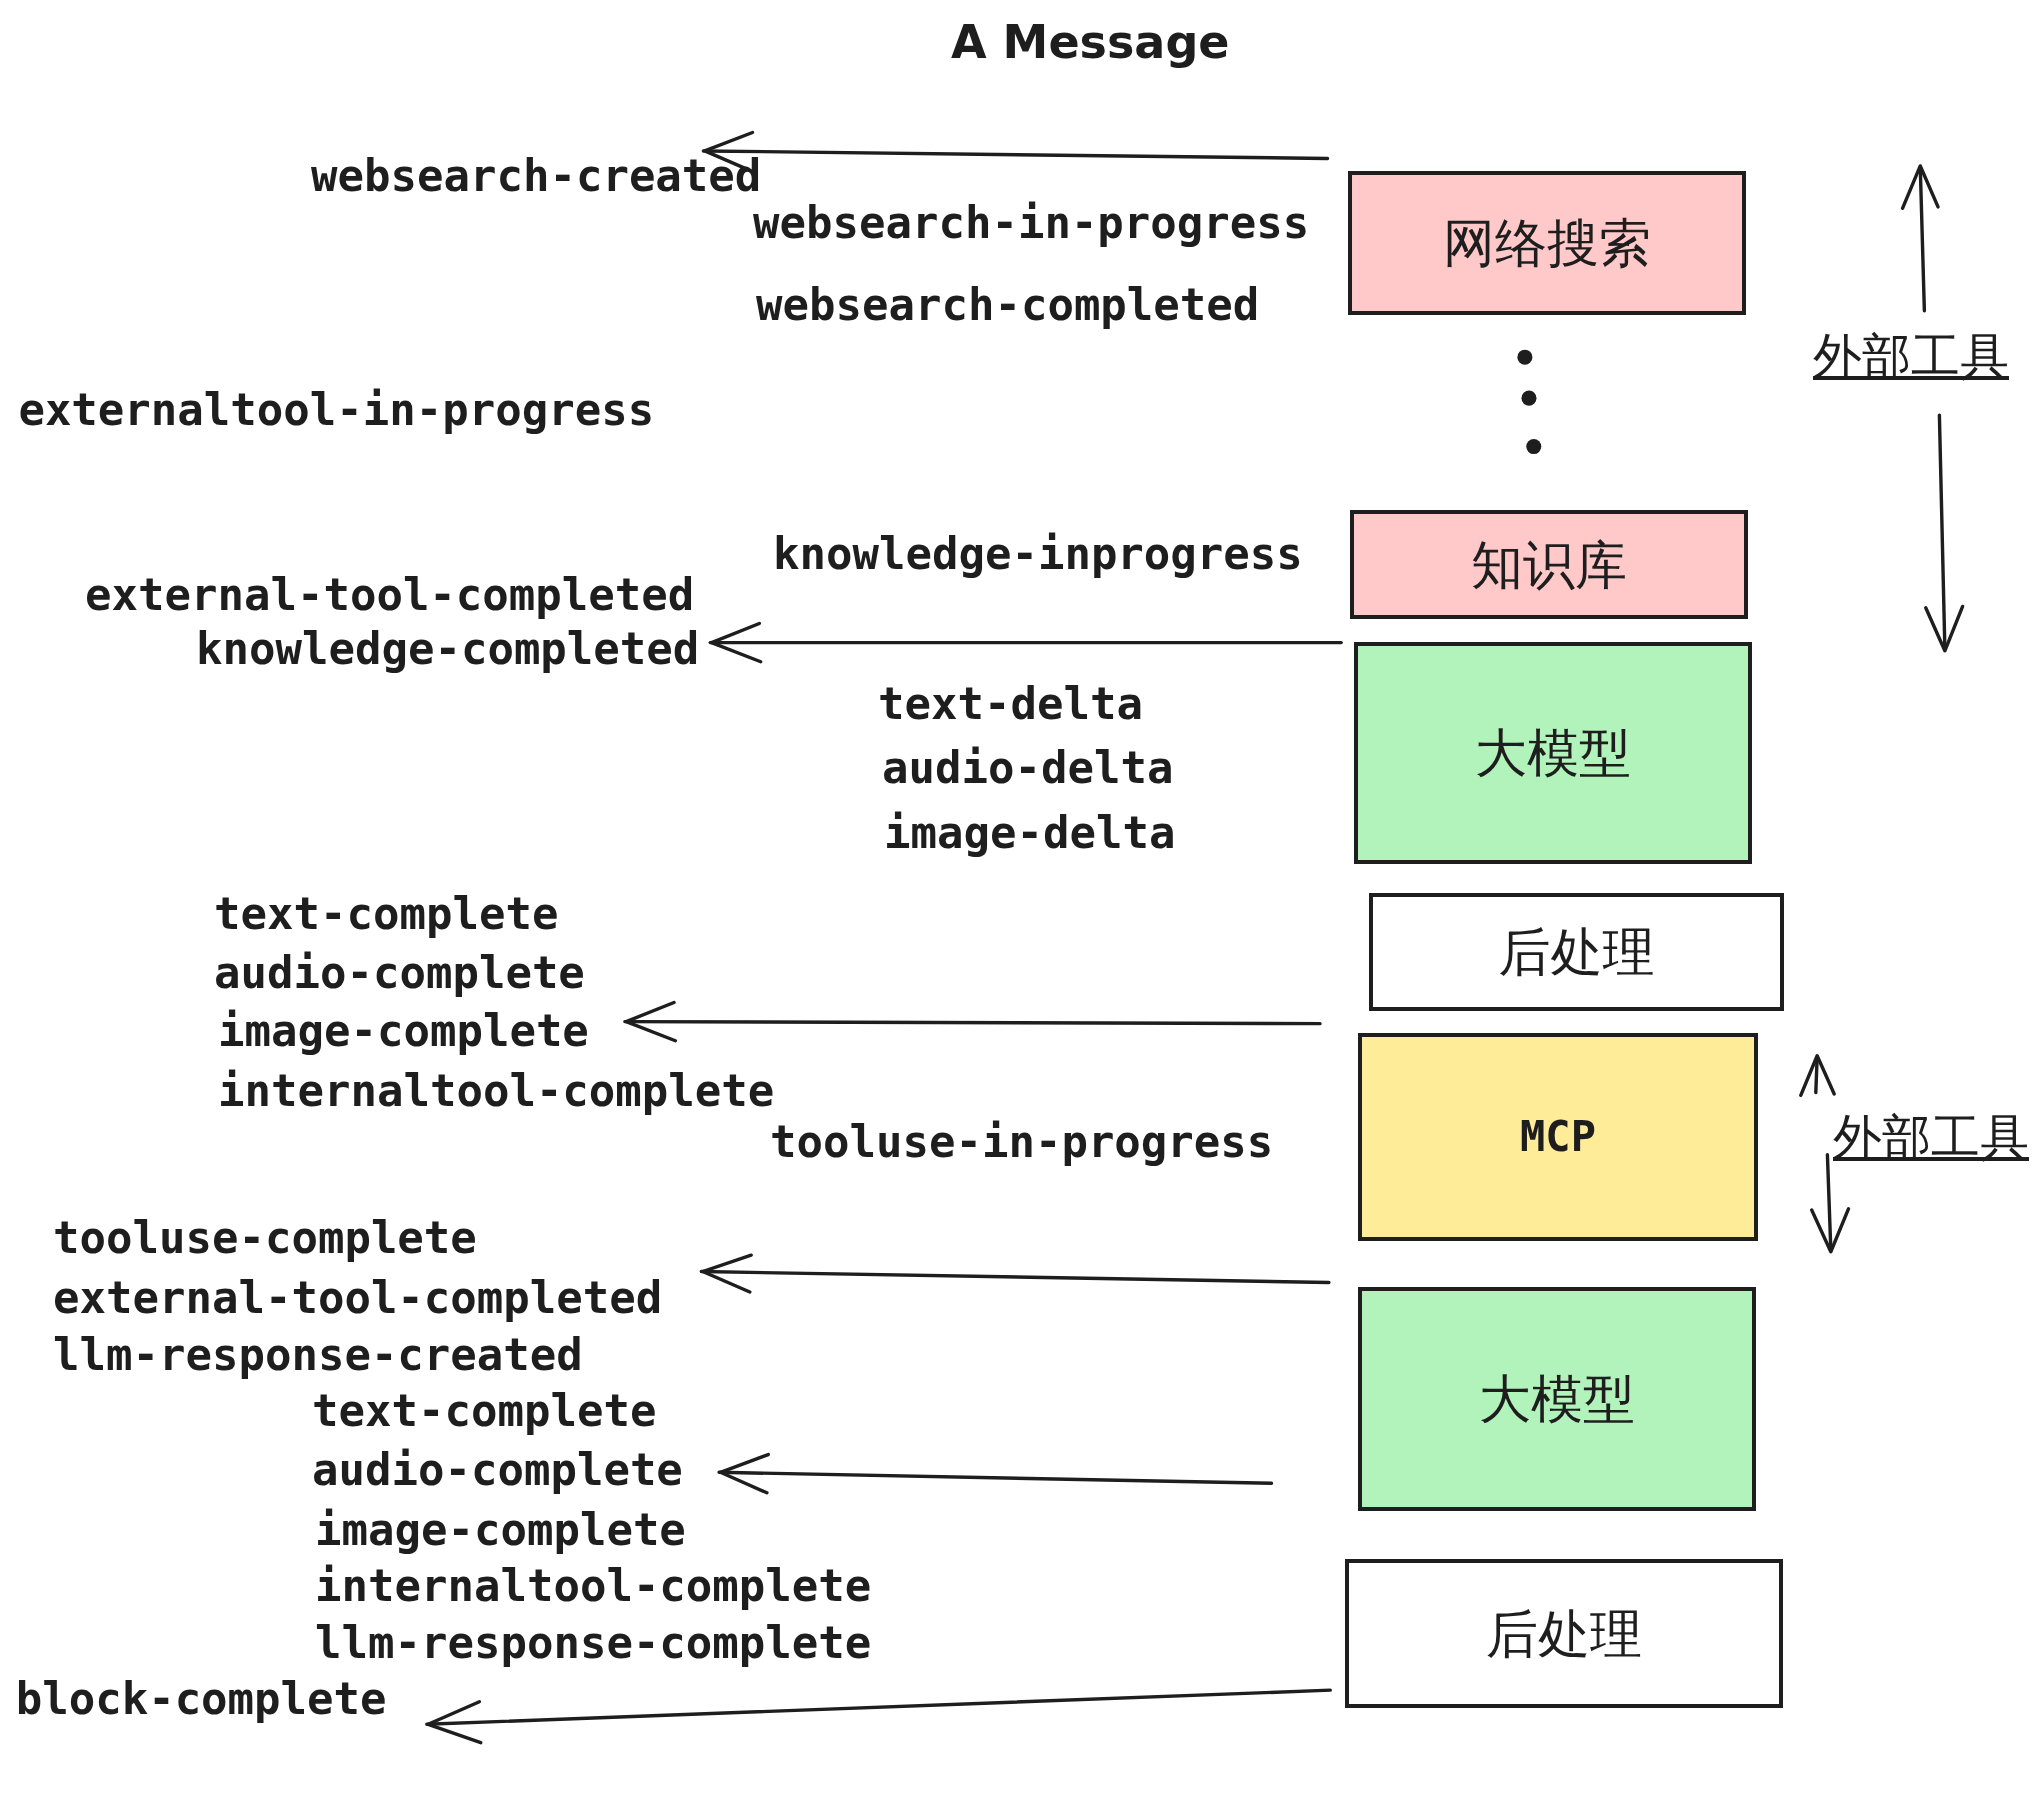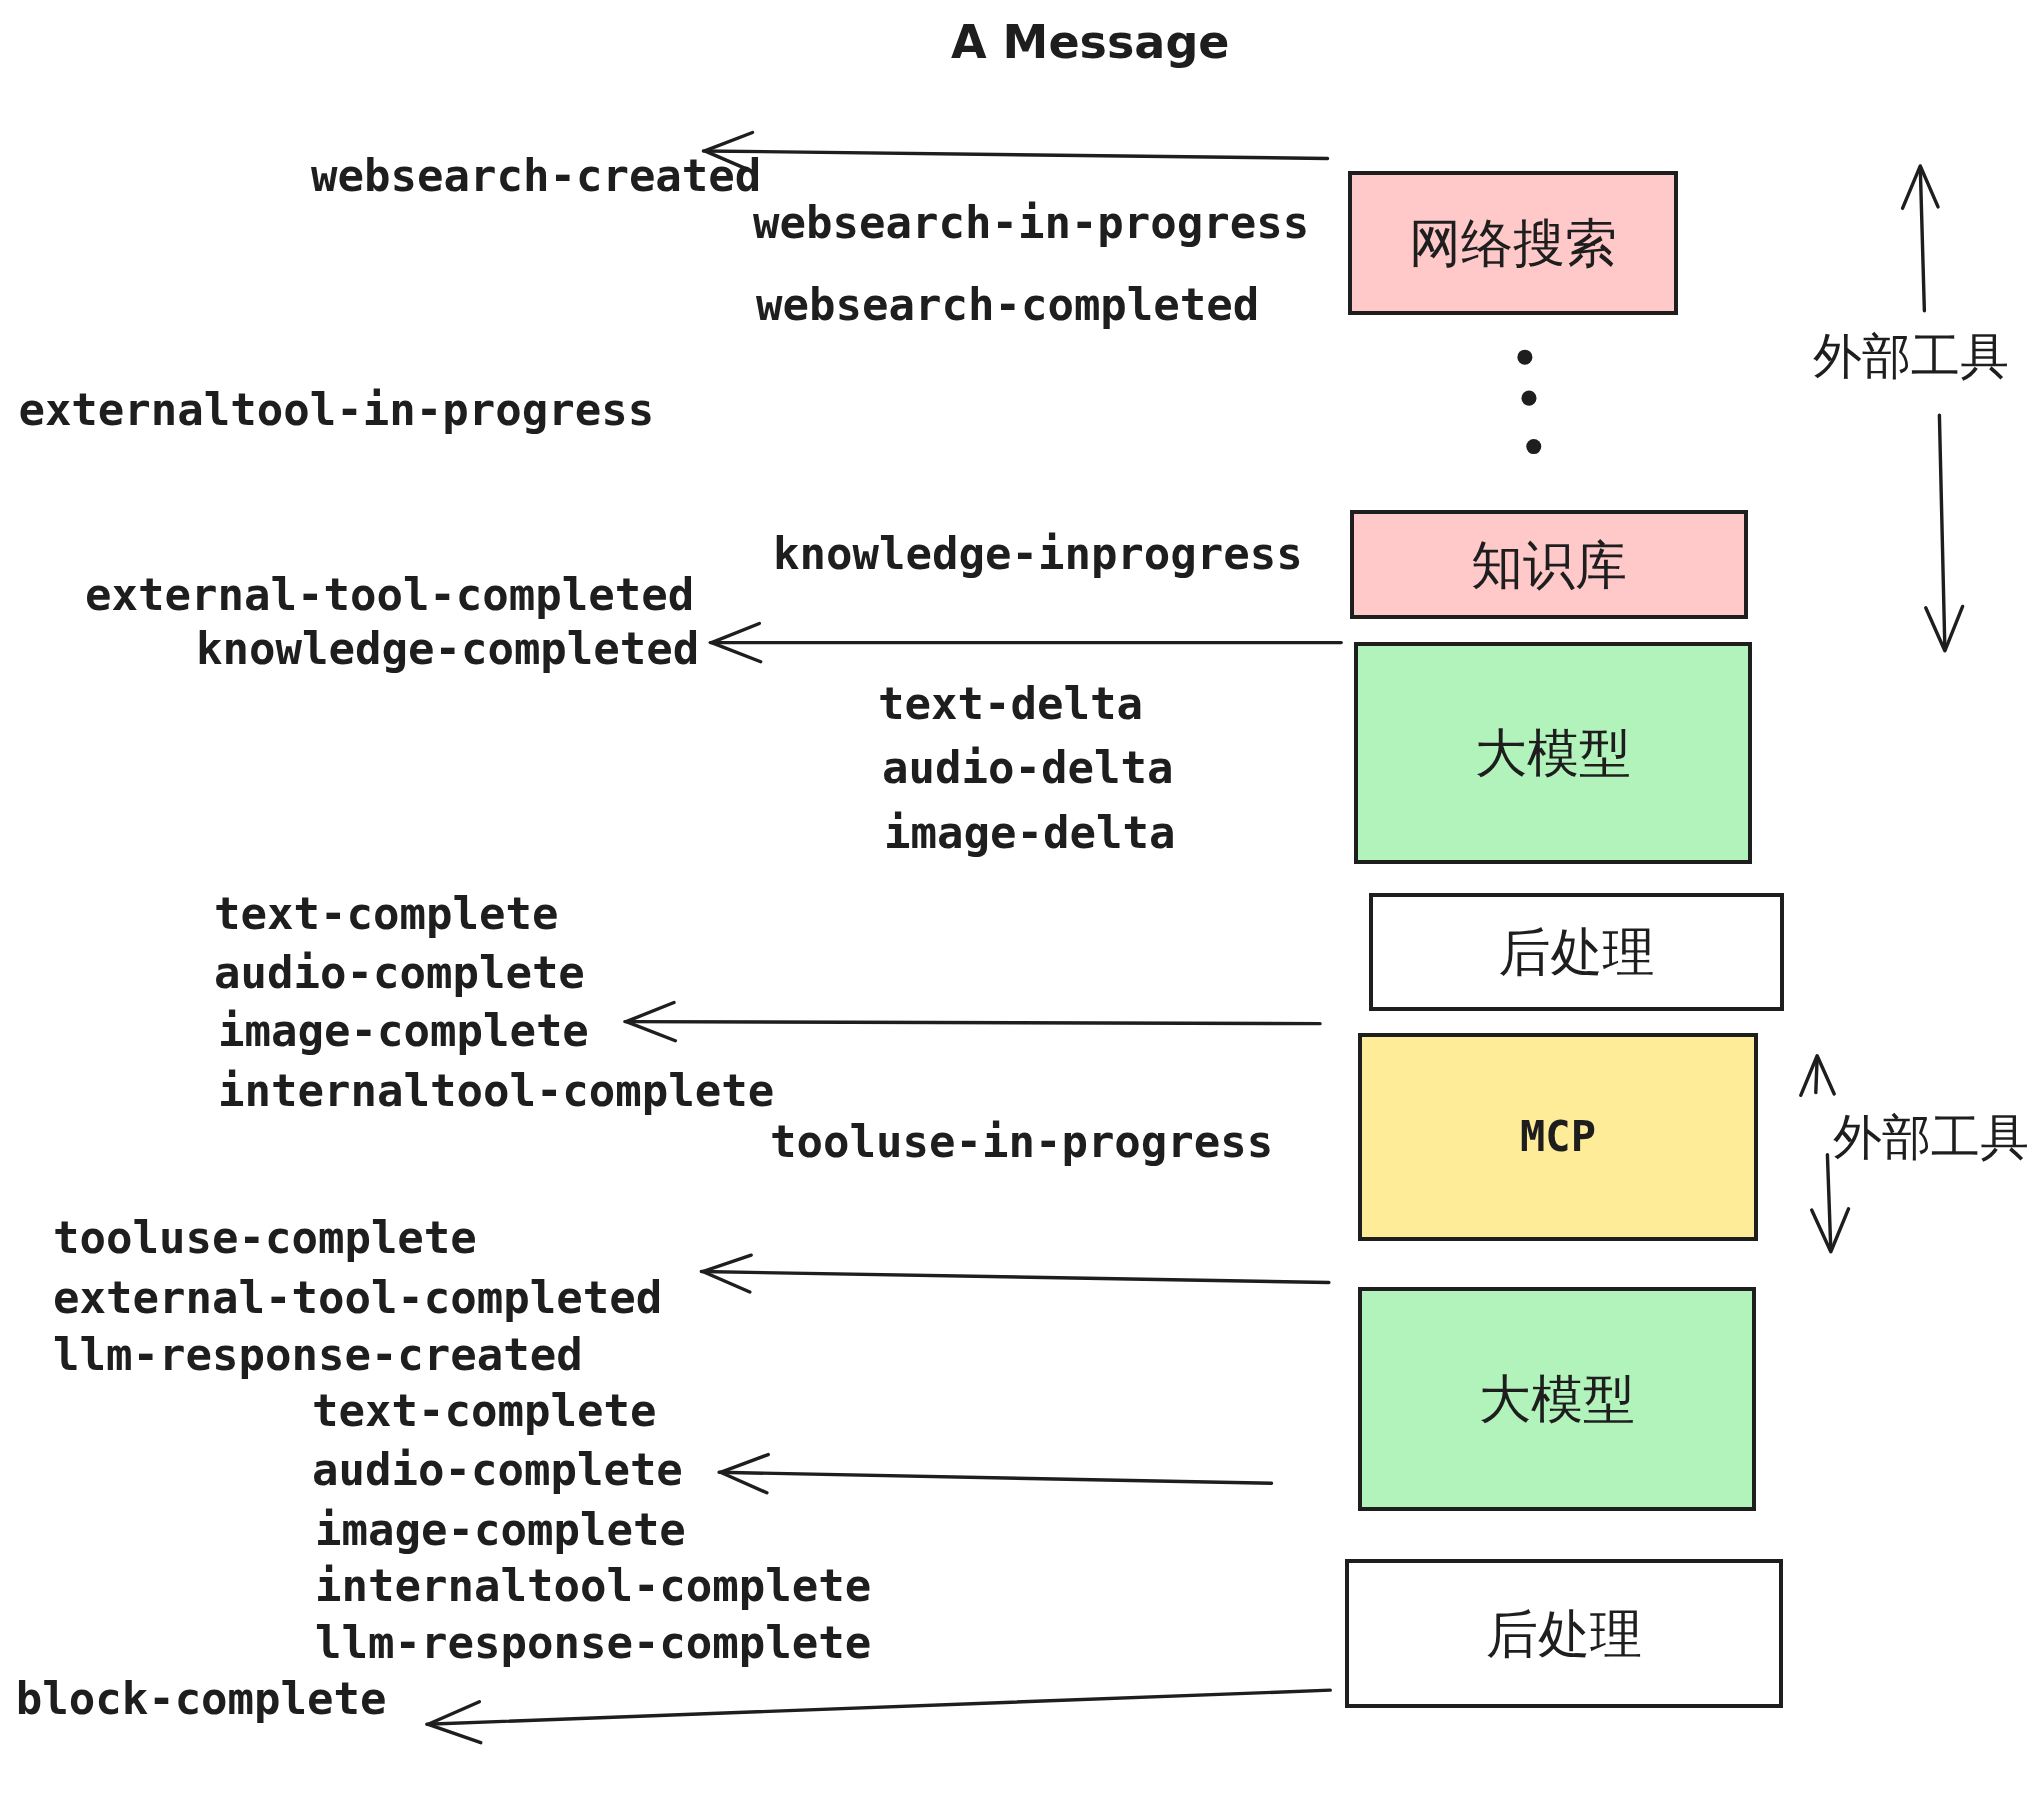--- a/index.html
+++ b/index.html
@@ -52,33 +52,33 @@
   #e24{left:315px;top:1621px}
   #e25{left:15.7px;top:1677px}
 
   .box{
     position:absolute;box-sizing:border-box;
     border:4.1px solid var(--ink,#1e1e1e);
     display:flex;align-items:center;justify-content:center;
     font:500 52px/1 "DejaVu Sans",sans-serif;
     color:var(--ink,#1e1e1e);white-space:nowrap;
   }
-  #b1{left:1348px;top:171px;width:330px;height:144px;background:var(--pink,#ffc9c9)}
+  #b1{left:1348px;top:171px;width:398px;height:144px;background:var(--pink,#ffc9c9)}
   #b2{left:1350px;top:510px;width:398px;height:109px;background:var(--pink,#ffc9c9)}
   #b3{left:1354px;top:642px;width:398px;height:222px;background:var(--green,#b2f2bb)}
   #b4{left:1369px;top:893px;width:415px;height:118px;background:var(--paper,#ffffff)}
   #b5{left:1358px;top:1033px;width:400px;height:208px;background:var(--yellow,#ffec99);
       font:700 42px/1 "DejaVu Sans Mono",monospace}
   #b6{left:1358px;top:1287px;width:398px;height:224px;background:var(--green,#b2f2bb)}
   #b7{left:1345px;top:1559px;width:438px;height:149px;background:var(--paper,#ffffff)}
 
   .side{
     position:absolute;
     font:500 49px/1 "DejaVu Sans",sans-serif;
-    color:var(--ink,#1e1e1e);white-space:nowrap;
+    color:var(--ink,#1e1e1e);white-space:nowrap;text-decoration:underline;
   }
   #s1{left:1813px;top:332px}
   #s2{left:1833px;top:1113px}
 </style>
 </head>
 <body>
 
 <div id="canvas">
 
   <svg id="arrows" width="2035" height="1796" viewBox="0 0 2980 2630">

